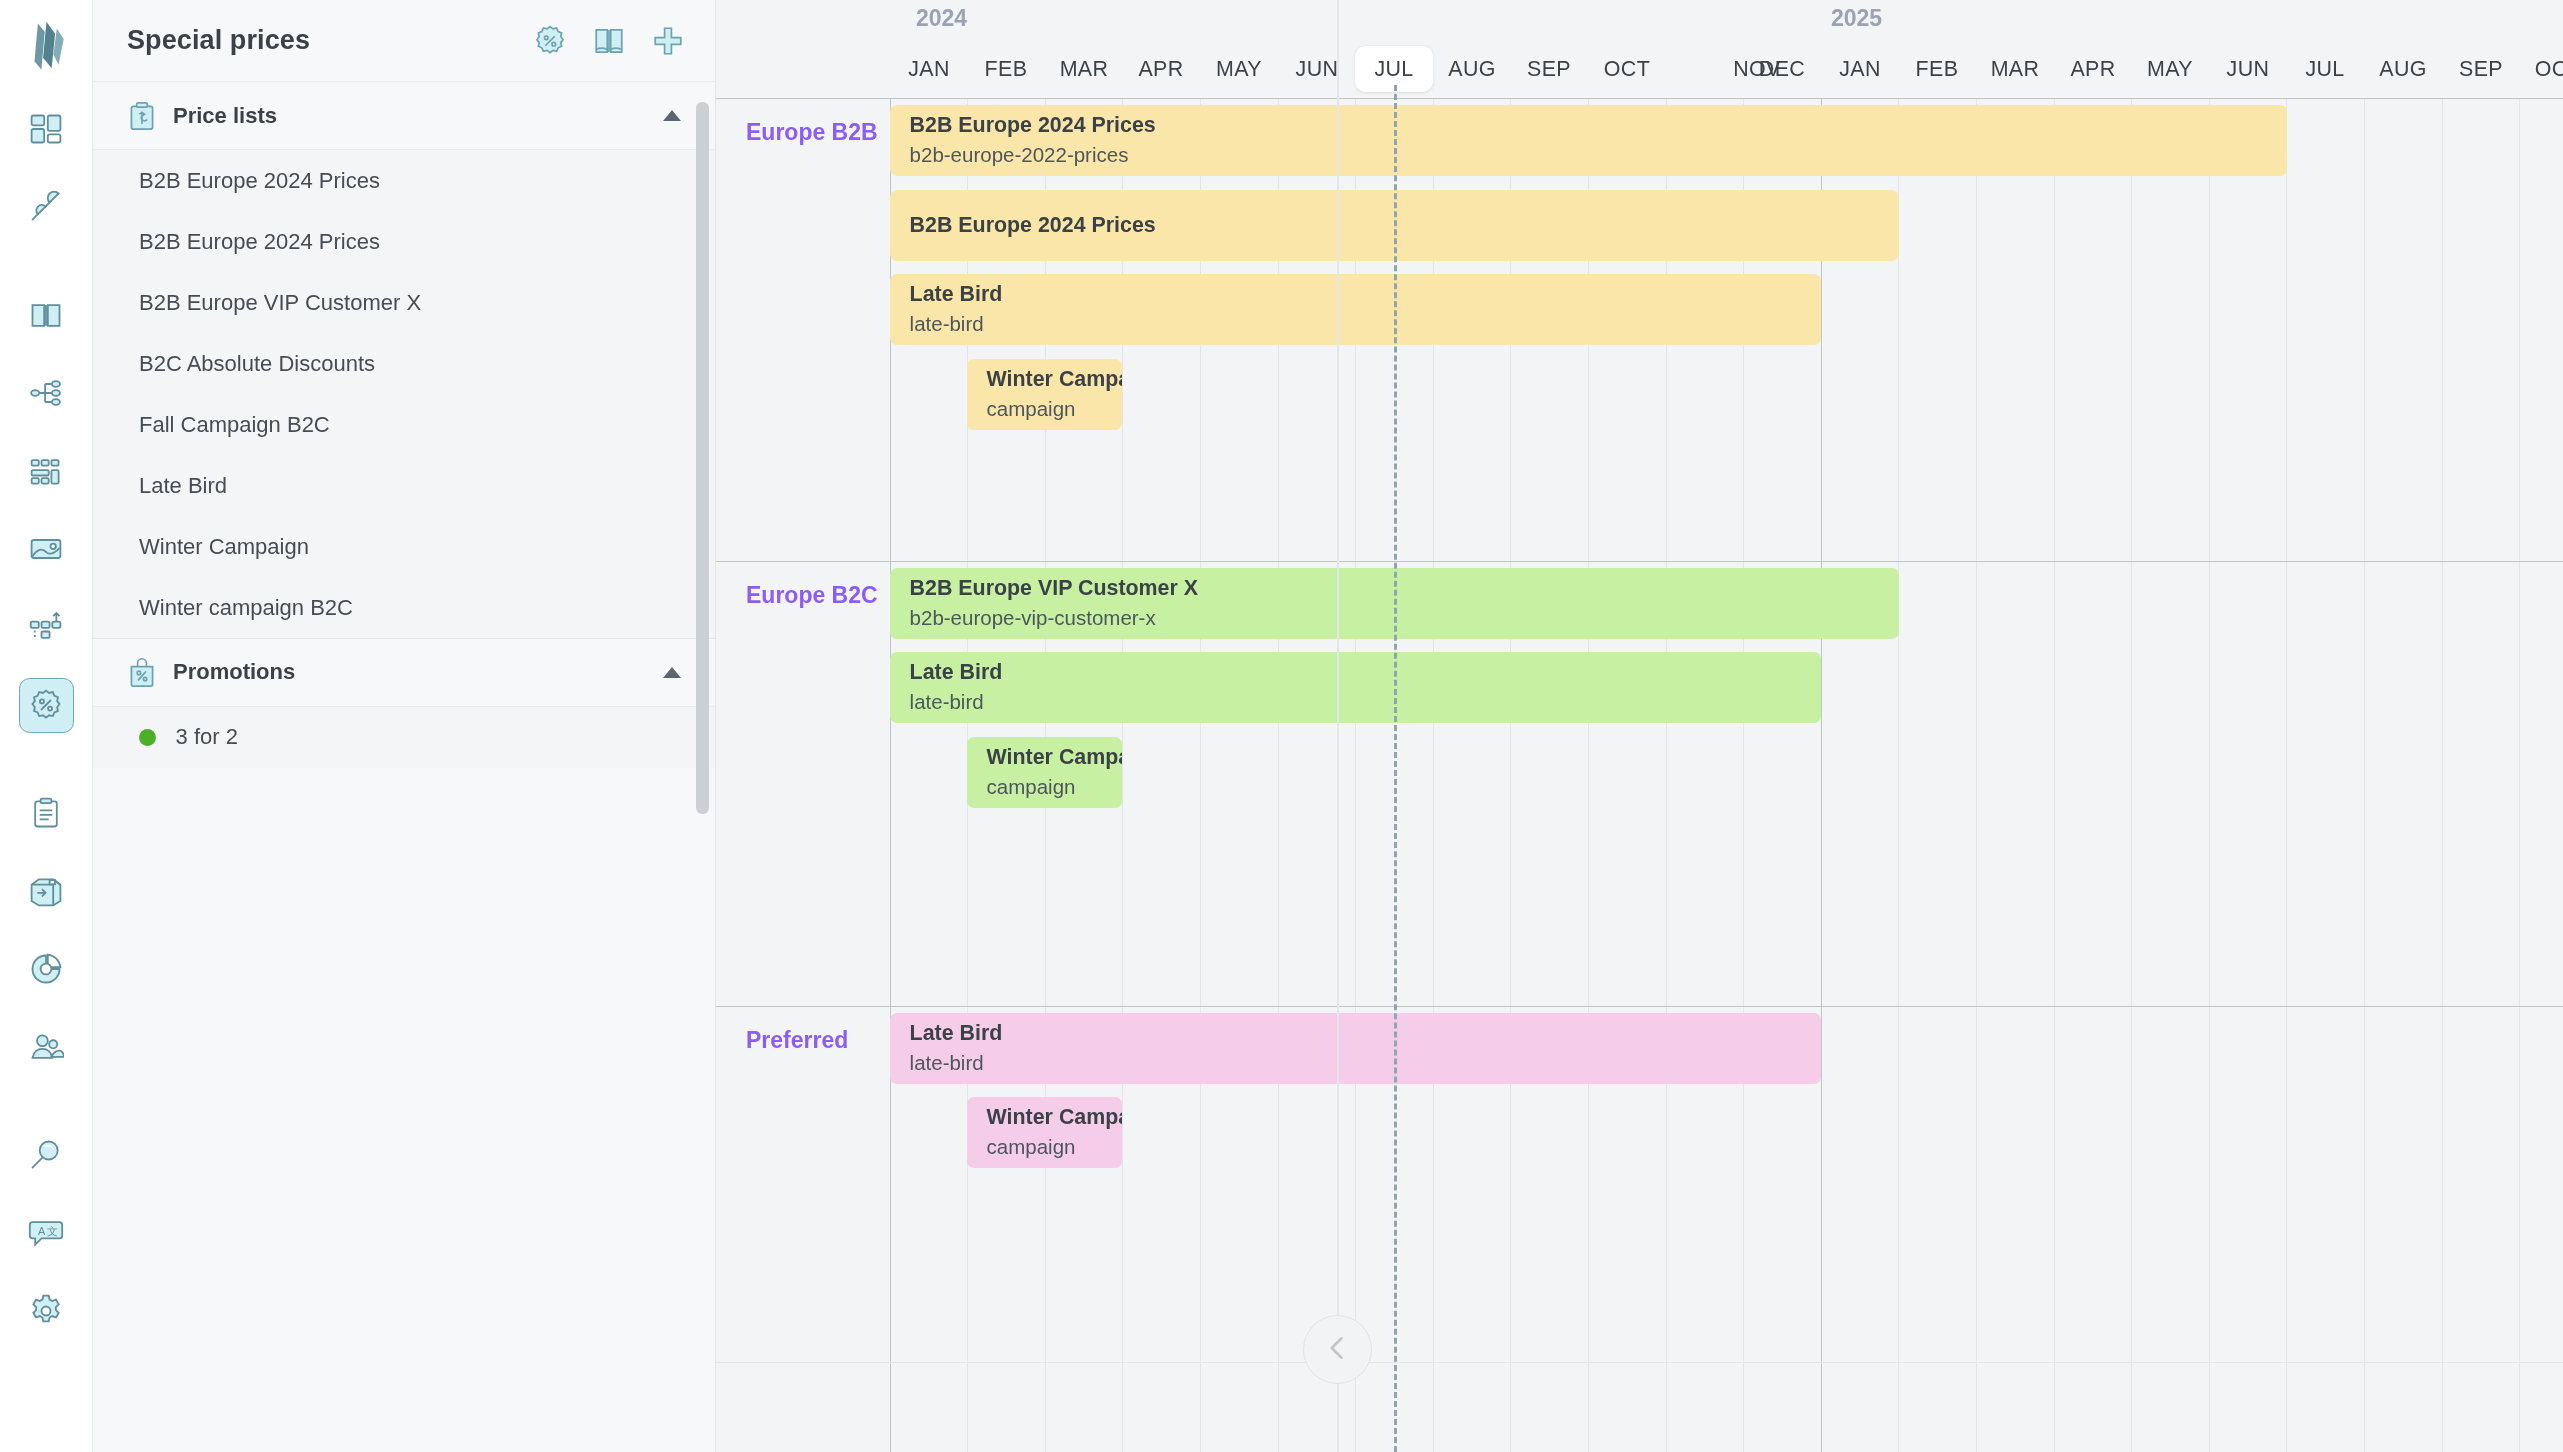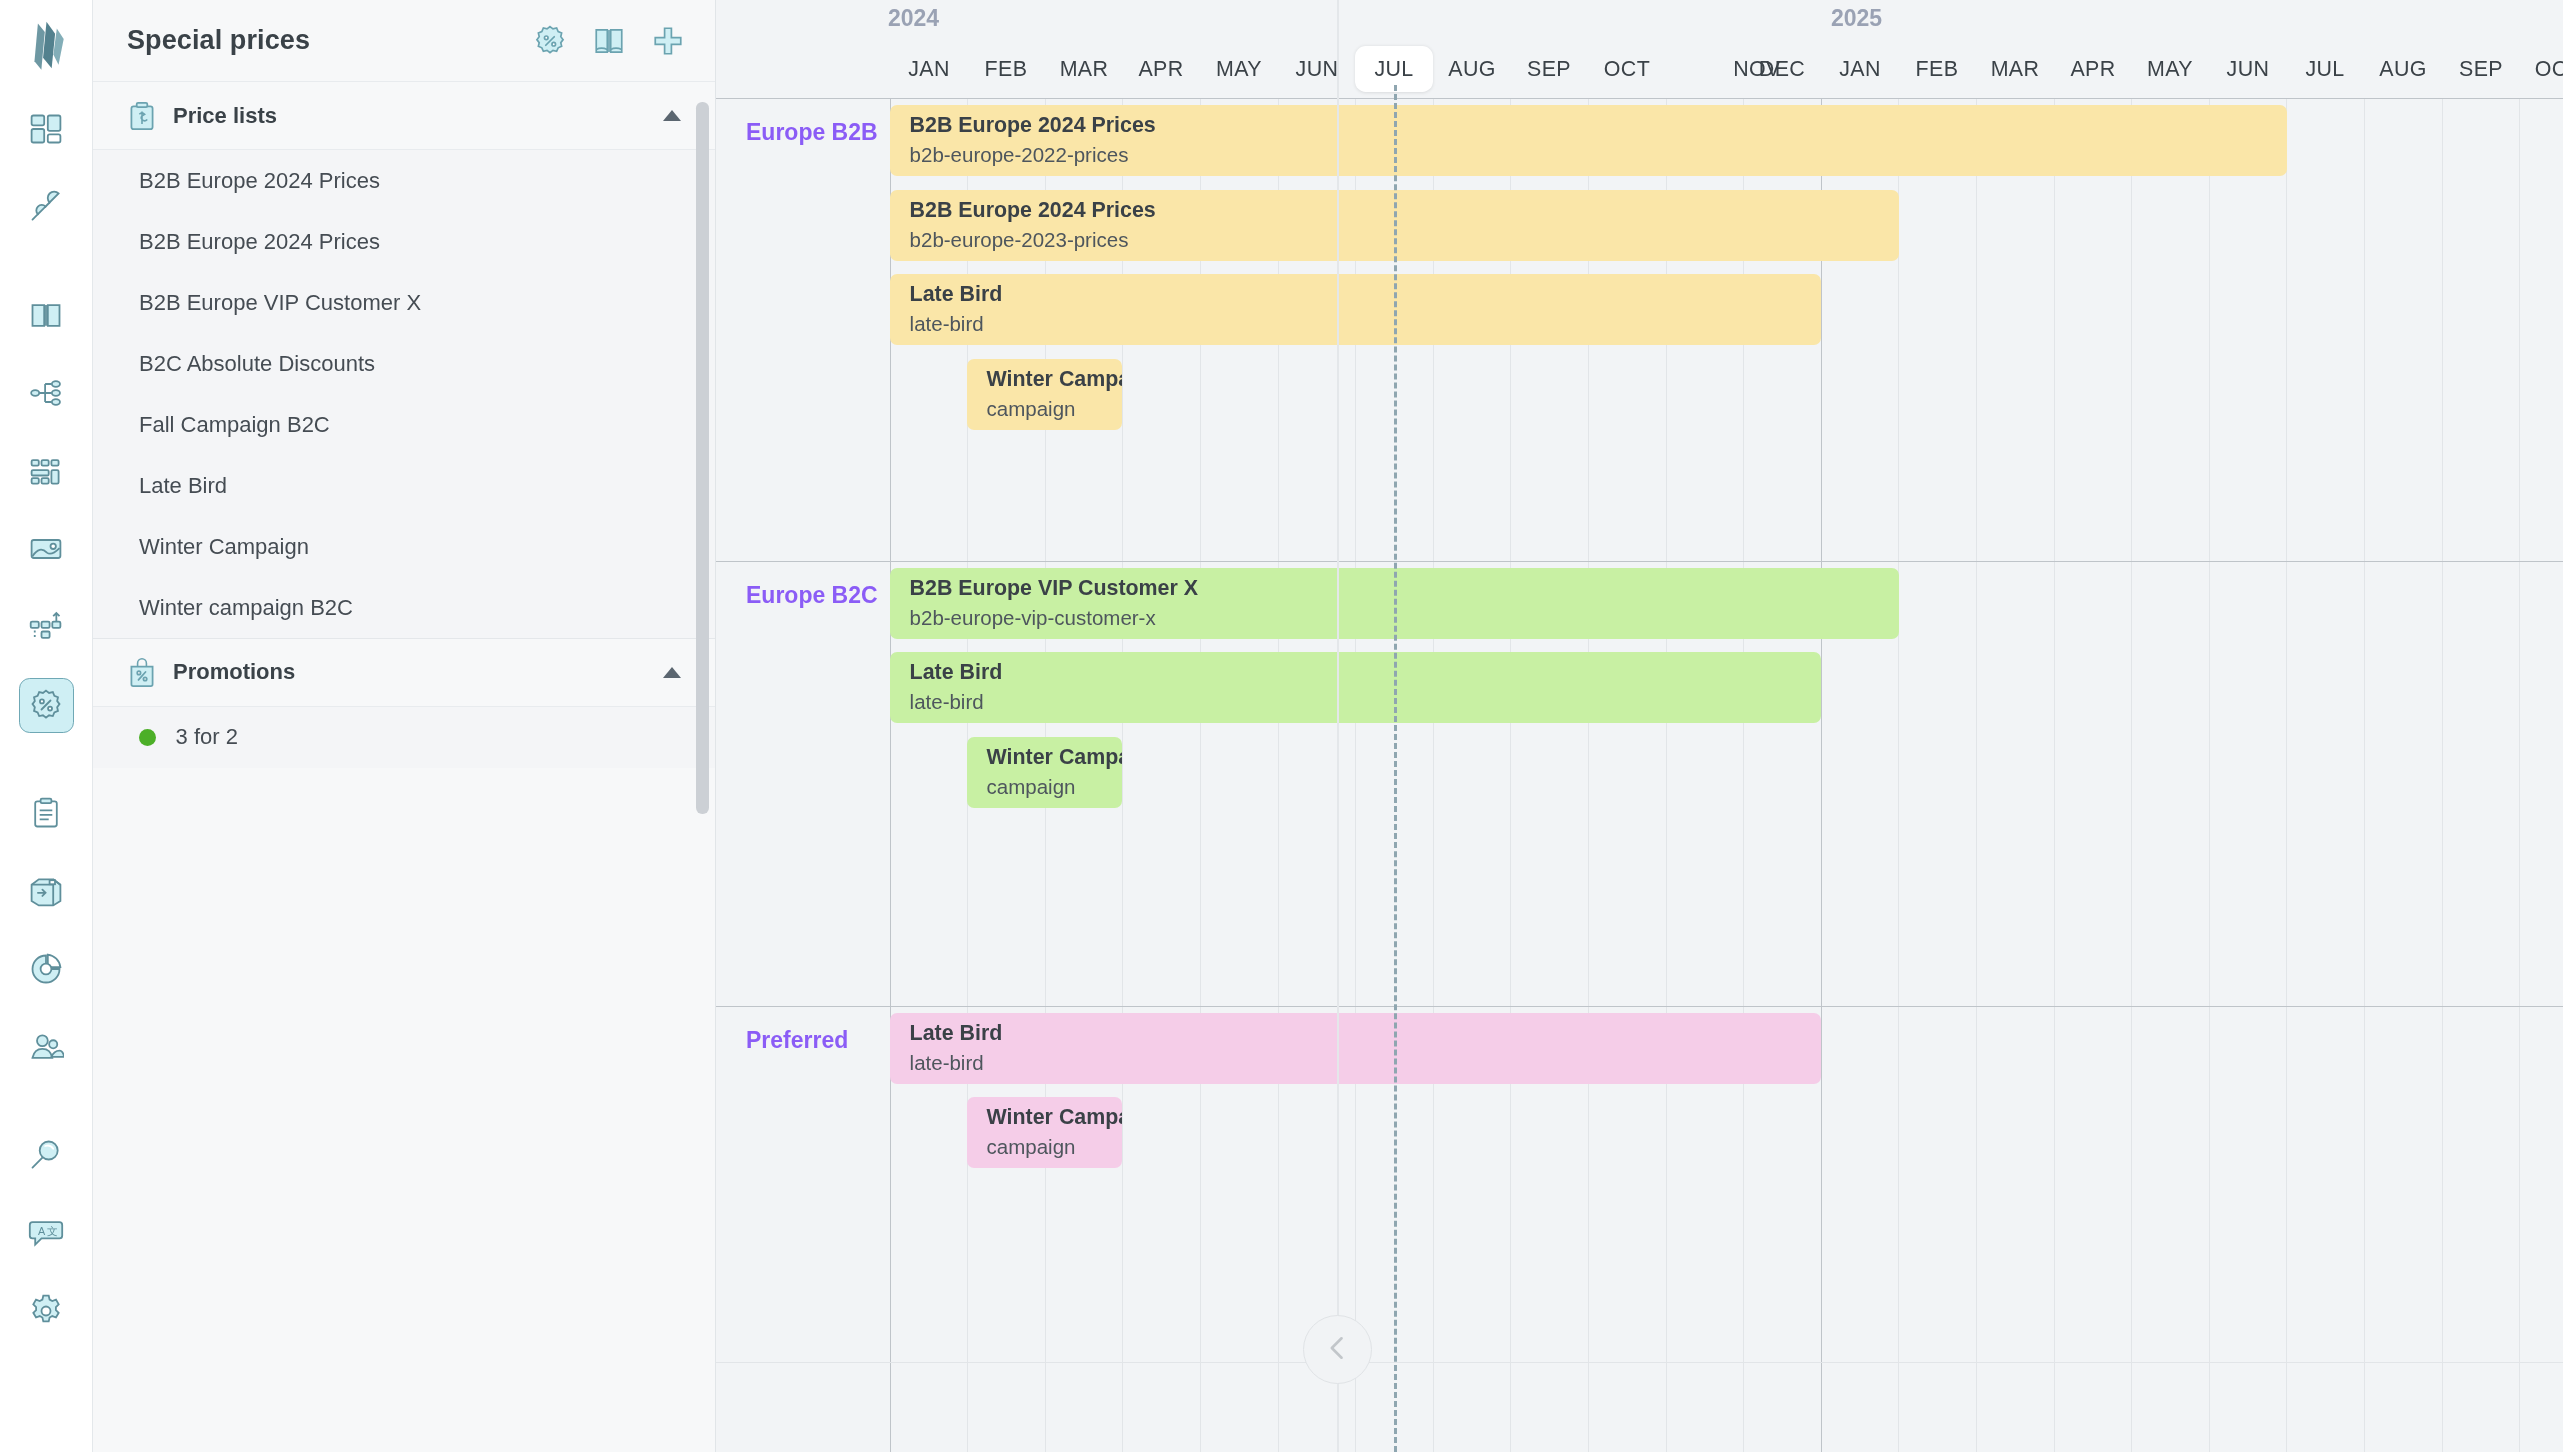--- a/index.html
+++ b/index.html
@@ -410,21 +410,21 @@
         </div>
       </div>
 
       <div class="sb-scrollbar"></div>
     </div>
   </div>
 
   <div class="timeline">
     <div class="tl-head">
       <div class="tl-yearrow" id="yearRow">
-          <div class="tl-year" style="left: 172px;">2024</div>
+          <div class="tl-year" style="left: 200px;">2024</div>
           <div class="tl-year" style="left: 1115px;">2025</div>
         </div>
       <div class="tl-monthrow" id="monthRow">
           <div class="tl-month" style="left: 174px; width: 78px;">JAN</div>
           <div class="tl-month" style="left: 251px; width: 78px;">FEB</div>
           <div class="tl-month" style="left: 329px; width: 78px;">MAR</div>
           <div class="tl-month" style="left: 406px; width: 78px;">APR</div>
           <div class="tl-month" style="left: 484px; width: 78px;">MAY</div>
           <div class="tl-month" style="left: 562px; width: 78px;">JUN</div>
           <div class="tl-month current" style="left: 639px; width: 78px;">JUL</div>
@@ -473,21 +473,20 @@
         </div>
       <div id="rowsArea">
           <div class="rowsep" style="top: 0px;"></div>
           <div class="group-label" style="top: 21.4px;">Europe B2B</div>
           <div class="bar" style="background: rgb(250, 230, 168); left: 174px; width: 1397px; top: 7.1px; height: 71px;">
             <div class="bar-title">B2B Europe 2024 Prices</div>
             <div class="bar-sub">b2b-europe-2022-prices</div>
           </div>
           <div class="bar" style="background: rgb(250, 230, 168); left: 174px; width: 1009px; top: 92px; height: 71px;">
             <div class="bar-title">B2B Europe 2024 Prices</div>
-            <div class="bar-sub">b2b-europe-2023-prices</div>
           </div>
           <div class="bar" style="background: rgb(250, 230, 168); left: 174px; width: 931px; top: 176px; height: 71px;">
             <div class="bar-title">Late Bird</div>
             <div class="bar-sub">late-bird</div>
           </div>
           <div class="bar narrow" style="background: rgb(250, 230, 168); left: 251px; width: 155px; top: 261px; height: 71px;">
             <div class="bar-title">Winter Campaign</div>
             <div class="bar-sub">campaign</div>
           </div>
           <div class="rowsep" style="top: 463px;"></div>

